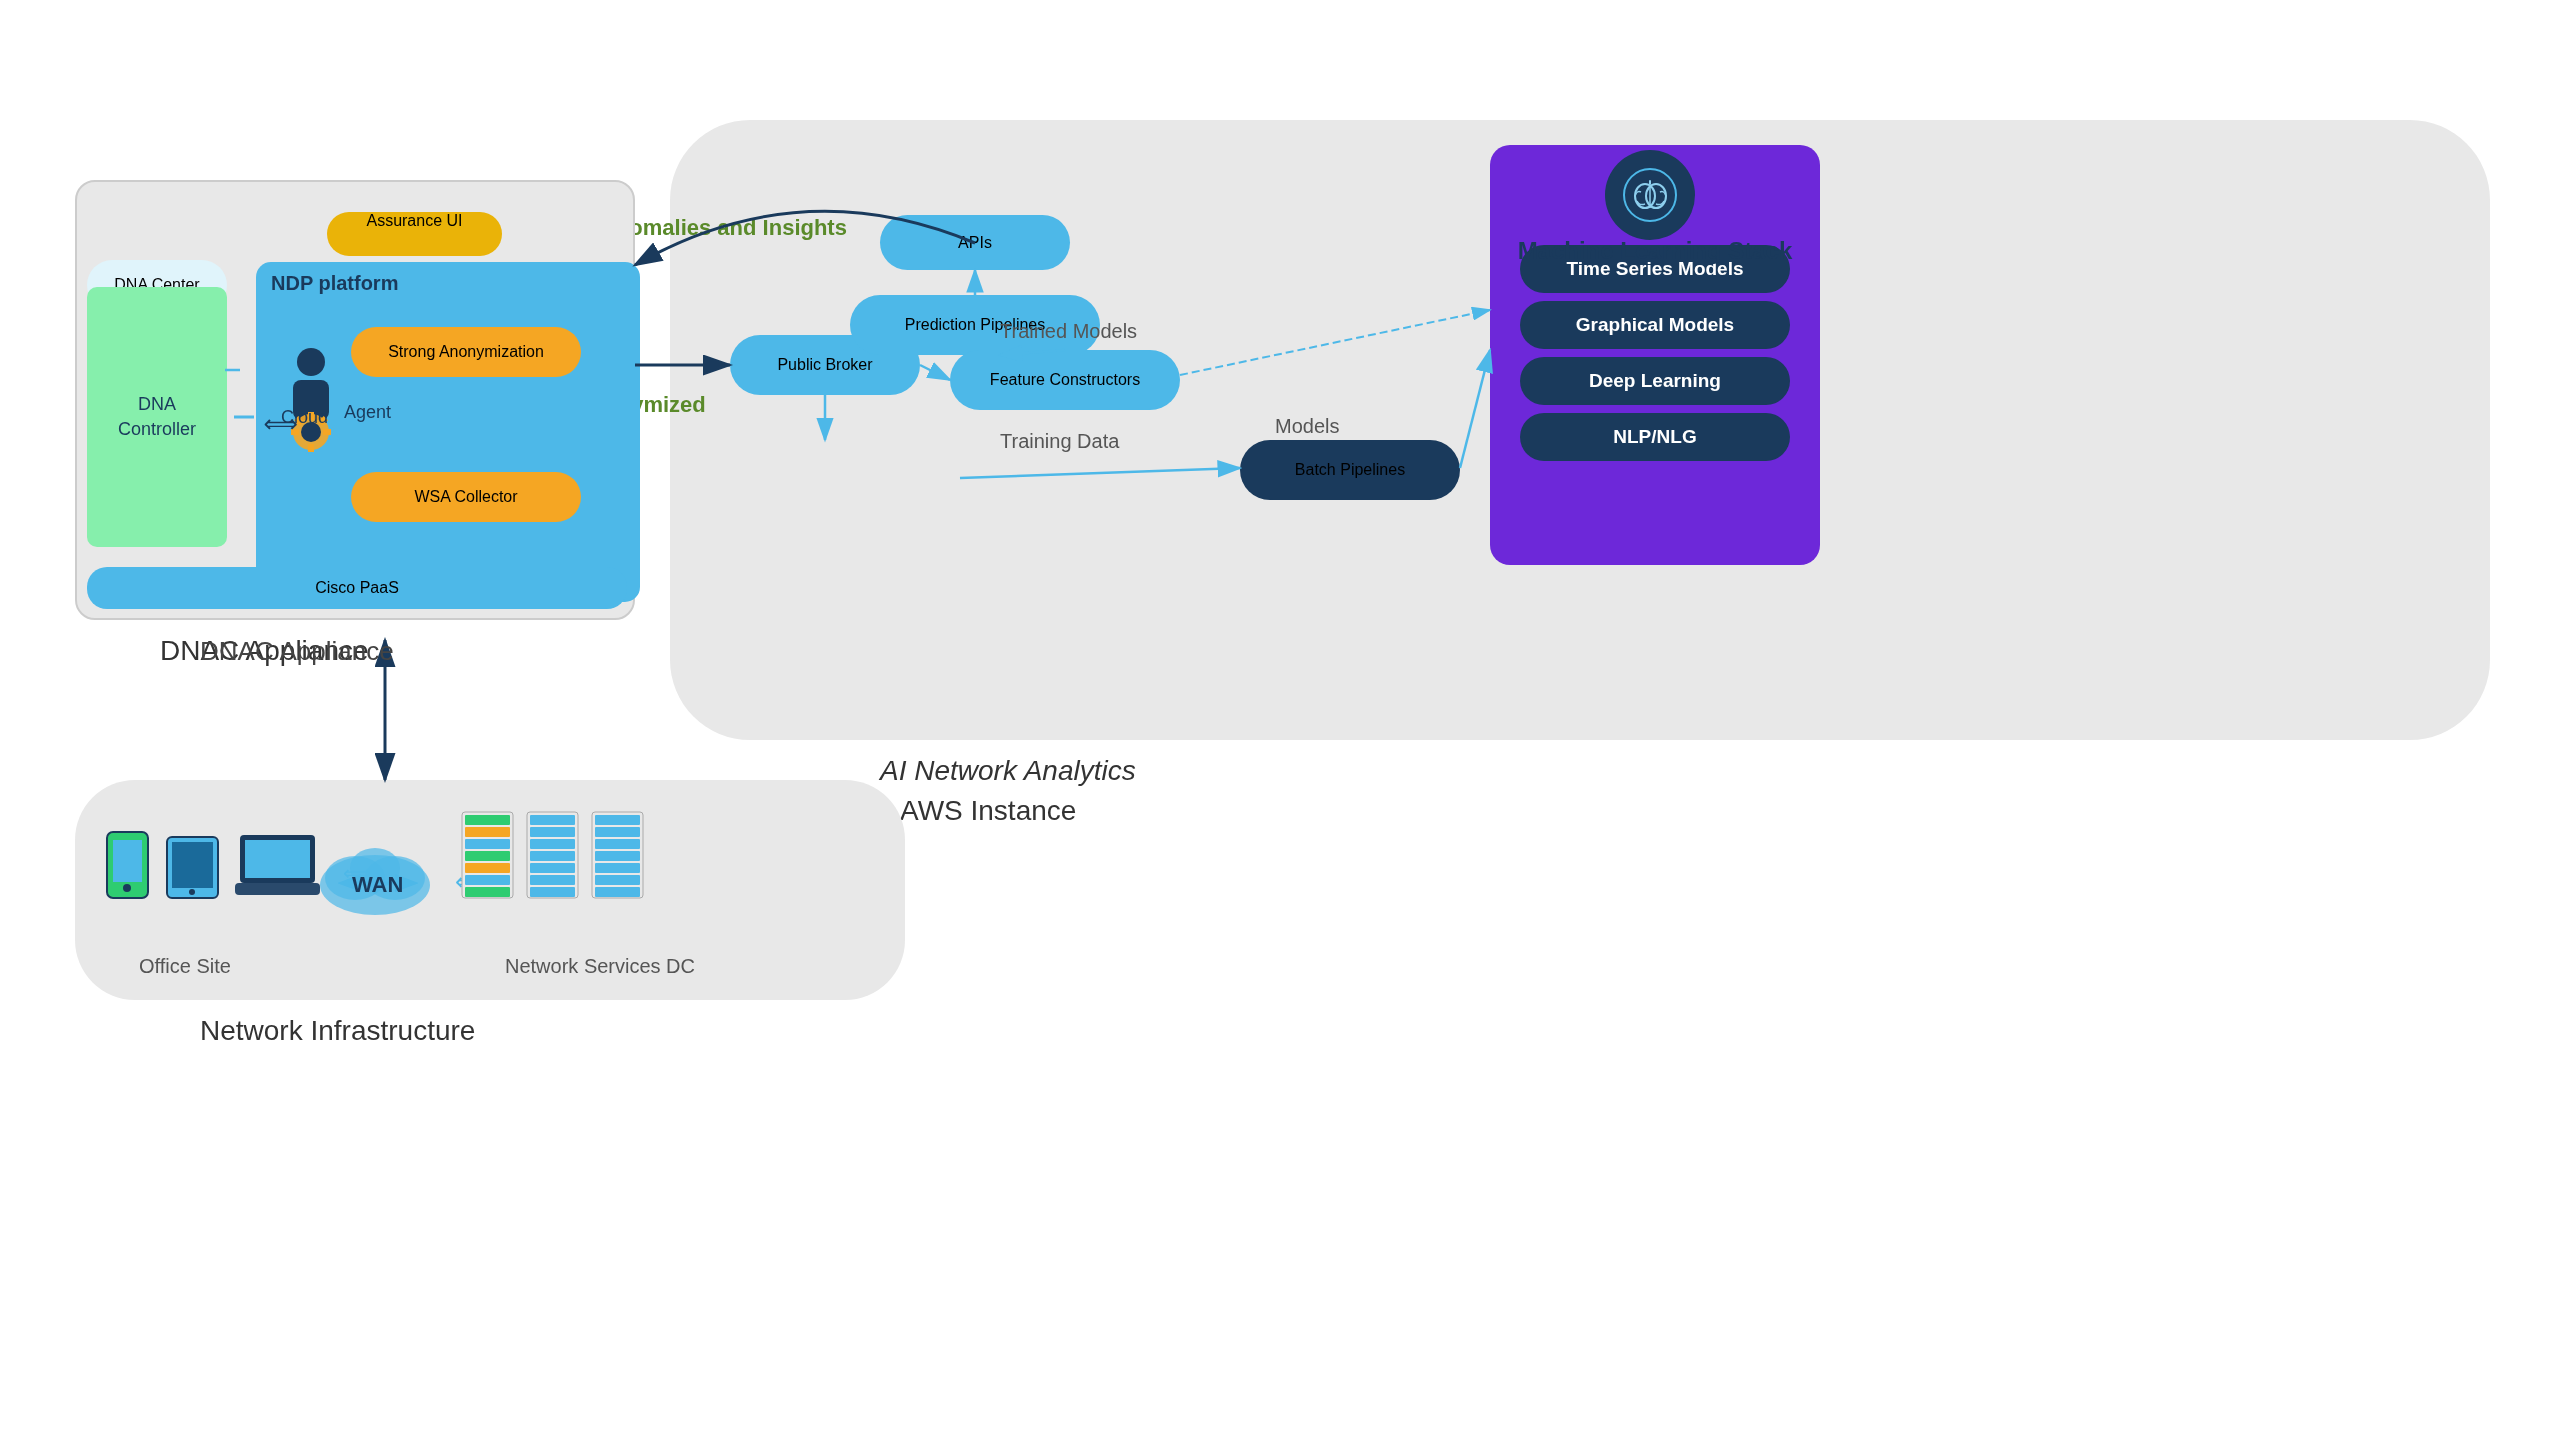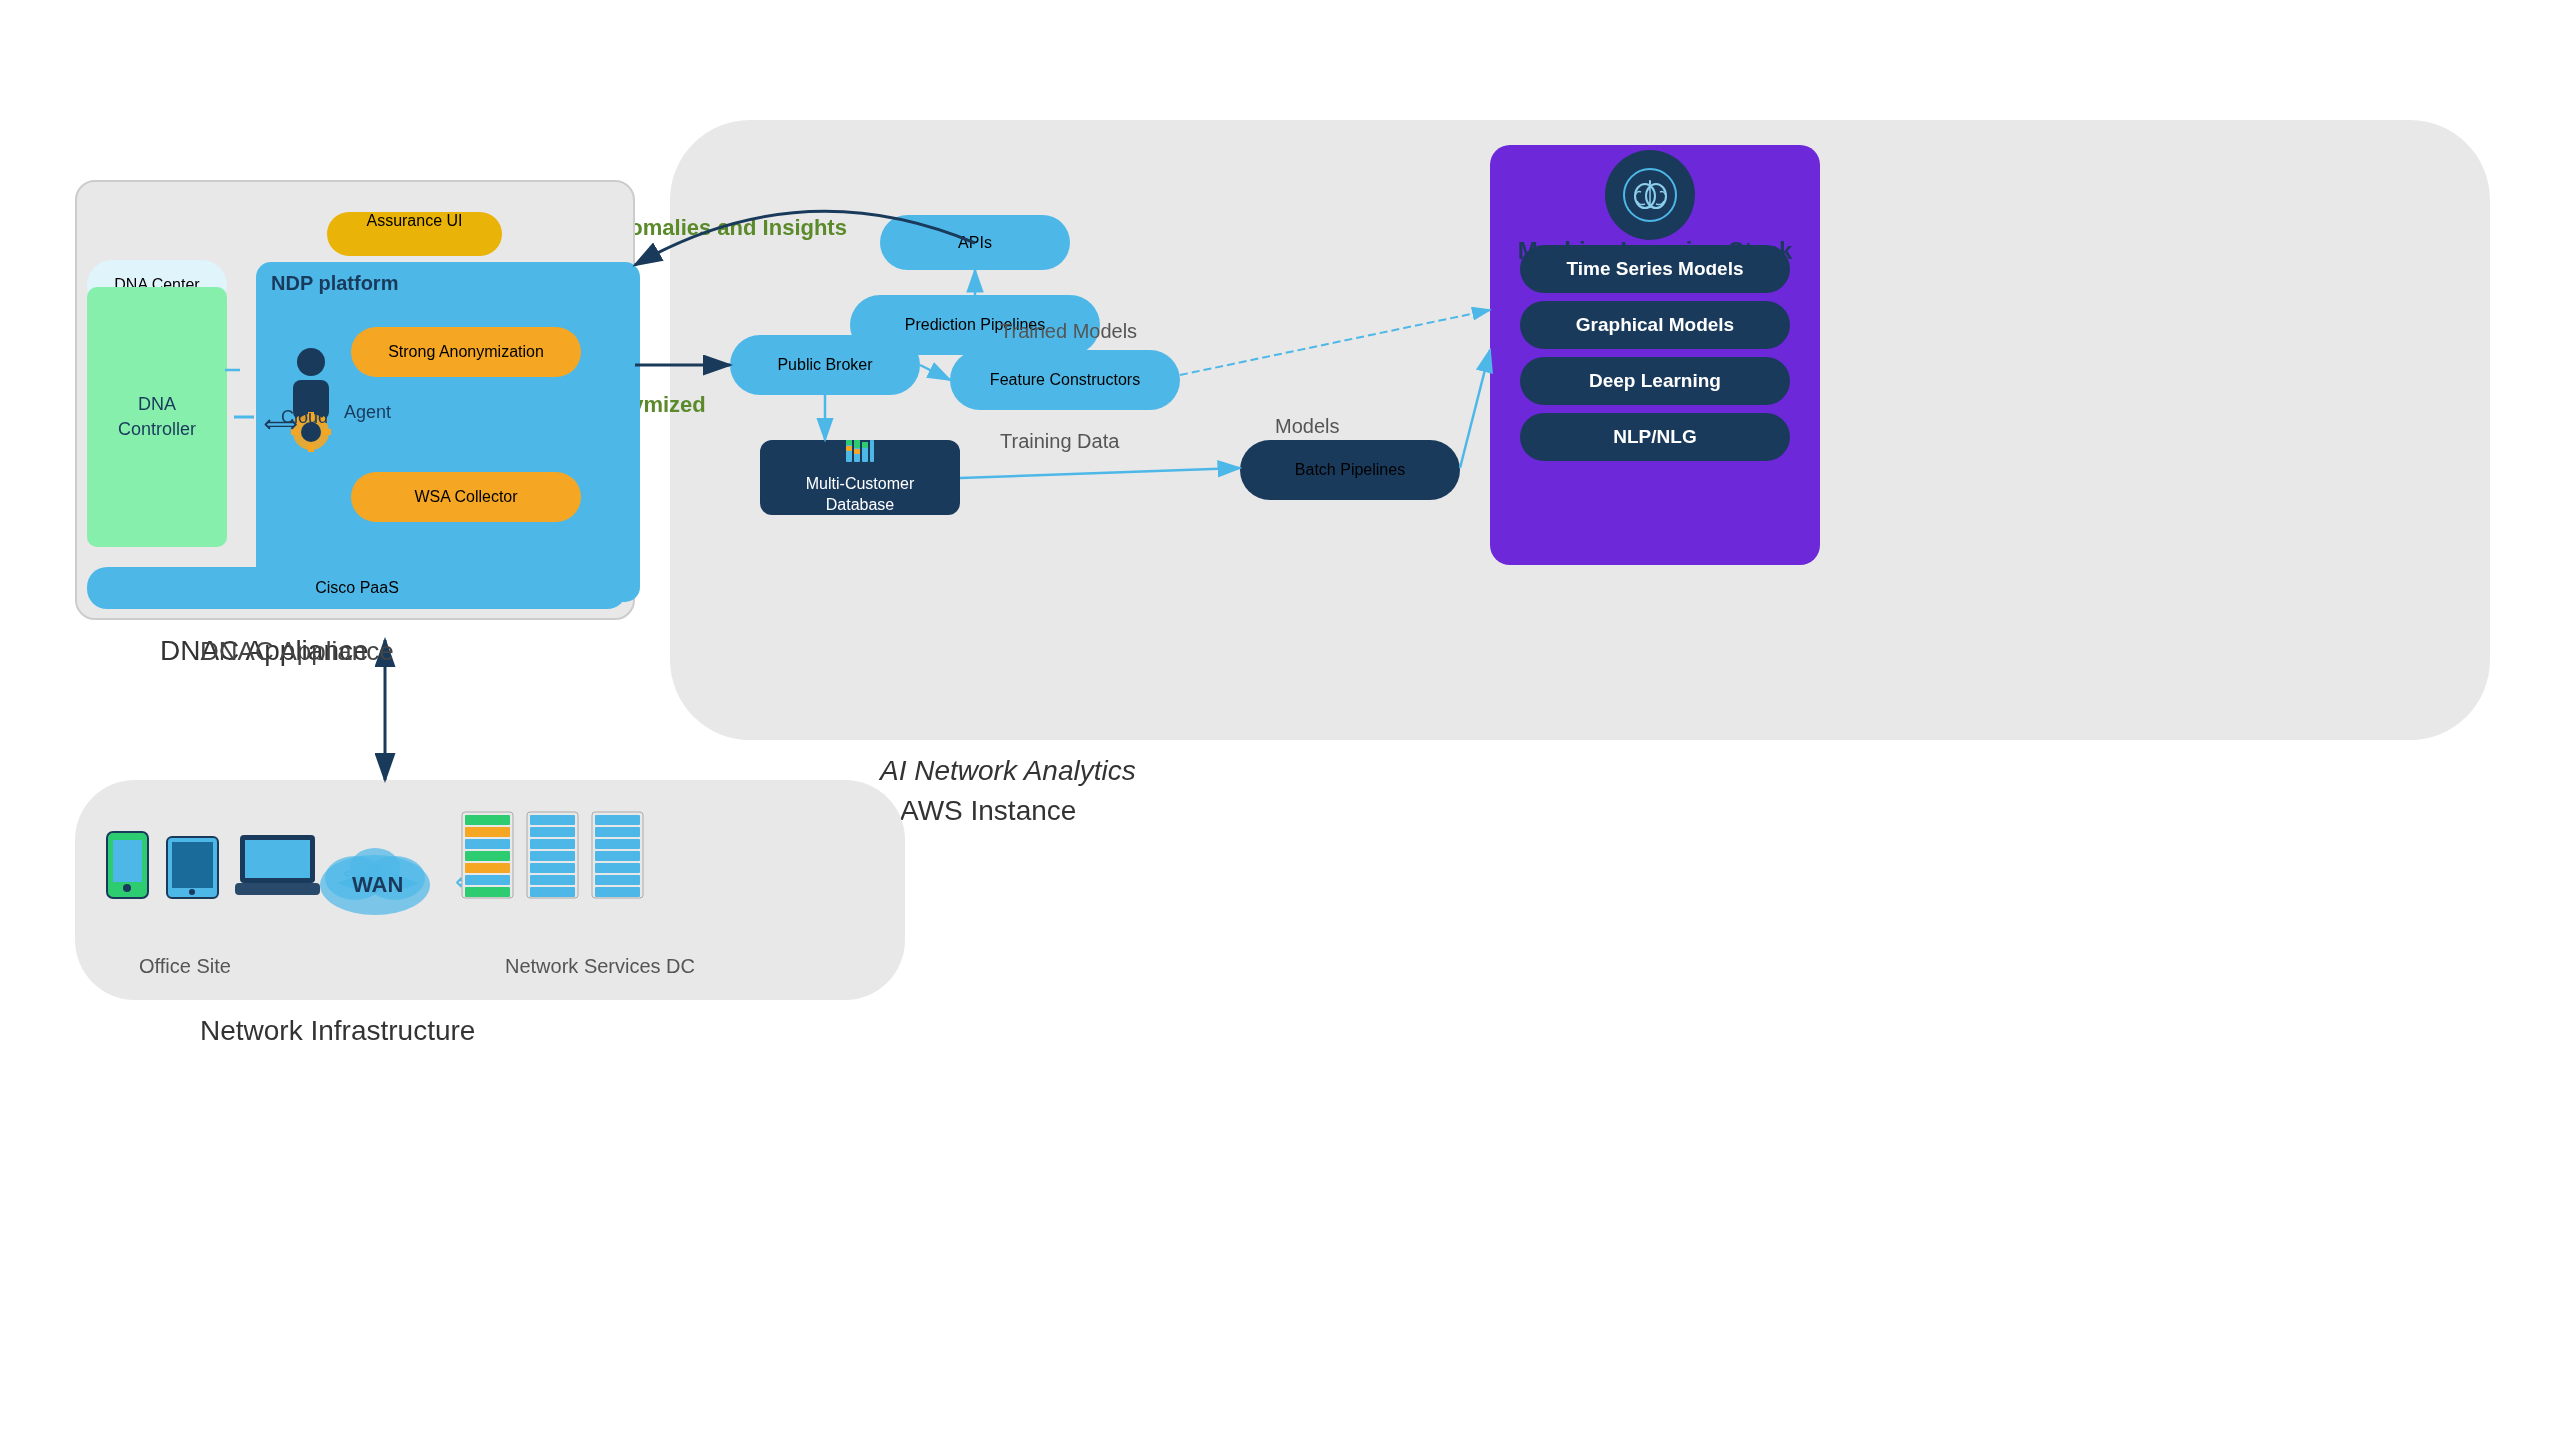--- a/index.html
+++ b/index.html
@@ -477,37 +477,20 @@
   <div class="prediction-pipelines-box">
     <span>Prediction Pipelines</span>
   </div>
 
   <div class="feature-constructors-box">
     <span>Feature Constructors</span>
   </div>
 
   <div class="trained-models-label">Trained Models</div>
 
-  <div class="multi-customer-box">
-    <div style="font-size:24px; color:#4db8e8; margin-bottom:4px;">
-      
-      <svg width="30" height="24" viewBox="0 0 30 24">
-        <rect x="1" y="0" width="6" height="22" fill="#4db8e8" rx="1"></rect>
-        <rect x="1" y="0" width="6" height="5" fill="#2ecc71" rx="1"></rect>
-        <rect x="1" y="6" width="6" height="5" fill="#f5a623" rx="1"></rect>
-        <rect x="9" y="0" width="6" height="22" fill="#4db8e8" rx="1"></rect>
-        <rect x="9" y="0" width="6" height="8" fill="#2ecc71" rx="1"></rect>
-        <rect x="9" y="9" width="6" height="5" fill="#f5a623" rx="1"></rect>
-        <rect x="17" y="2" width="6" height="20" fill="#4db8e8" rx="1"></rect>
-        <rect x="17" y="2" width="6" height="6" fill="#2ecc71" rx="1"></rect>
-        <rect x="25" y="0" width="4" height="22" fill="#4db8e8" rx="1"></rect>
-      </svg>
-    </div>
-    <span style="font-size:16px; color:#fff; text-align:center; line-height:1.3;">Multi-Customer<br>Database</span>
-  </div>
 
   <div class="training-data-label">Training Data</div>
 
   <div class="batch-pipelines-box">
     <span>Batch Pipelines</span>
   </div>
 
   <div class="models-label">Models</div>
 
   <div class="anomalies-label">Anomalies and Insights</div>

